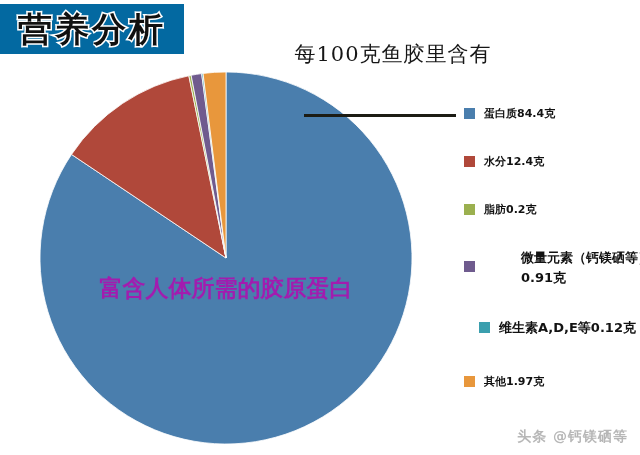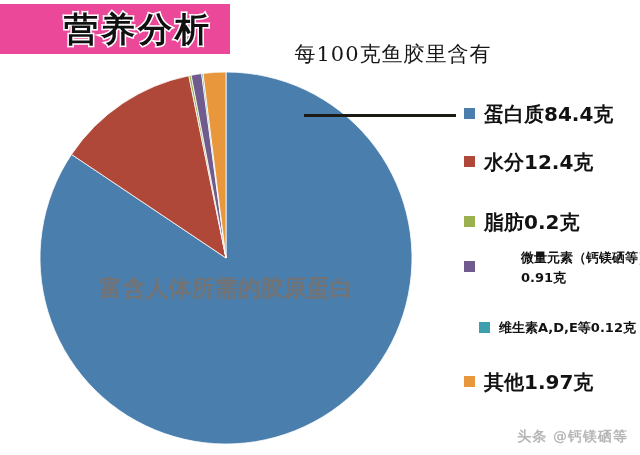--- a/index.html
+++ b/index.html
@@ -24,25 +24,24 @@
     height: 455px;
   }
 
   
   .banner {
     position: absolute;
     left: 0px;
     top: 4px;
     width: 184px;
     height: 50px;
-    background: #ec4899;
+    background: #0369a1;
     display: flex;
     align-items: center;
     justify-content: center;
-    padding-left: 46px;
   }
   .banner-text {
     font-family: "DejaVu Sans", sans-serif;
     font-size: 34px;
     font-weight: bold;
     letter-spacing: 3px;
     color: #101010;
     line-height: 1;
     -webkit-text-stroke: 3px #ffffff;
     paint-order: stroke fill;
@@ -79,21 +78,21 @@
   }
   .pie-caption {
     position: absolute;
     left: 10px;
     top: 203px;
     width: 356px;
     text-align: center;
     font-family: "DejaVu Sans", sans-serif;
     font-size: 23px;
     font-weight: bold;
-    color: #737373;
+    color: #a21caf;
     letter-spacing: 0px;
     white-space: nowrap;
     pointer-events: none;
   }
 
   
   .leader-line {
     position: absolute;
     left: 304px;
     top: 114px;
@@ -117,29 +116,29 @@
   }
   .swatch {
     width: 11px;
     height: 11px;
     flex: 0 0 11px;
     margin-top: 4px;
     margin-right: 9px;
   }
   .legend-label {
     font-family: "DejaVu Sans", sans-serif;
-    font-size: 20px;
+    font-size: 11px;
     font-weight: bold;
     color: #121212;
     line-height: 20px;
     width: 148px;
   }
   .legend-item.i0 { top: 8px; }
   .legend-item.i1 { top: 56px; }
-  .legend-item.i2 { top: 104px; margin-top: 12px; }
+  .legend-item.i2 { top: 104px; }
   .legend-item.i3 { top: 152px; gap: 37px; }
   .legend-item.i3 .legend-label { font-size: 13px; }
   .legend-item.i3 .swatch { margin-top: 13px; }
   .legend-item.i4 { top: 222px; padding-left: 15px; }
   .legend-item.i4 .legend-label { font-size: 13px; }
   .legend-item.i5 { top: 276px; }
 
   
   .watermark {
     position: absolute;

